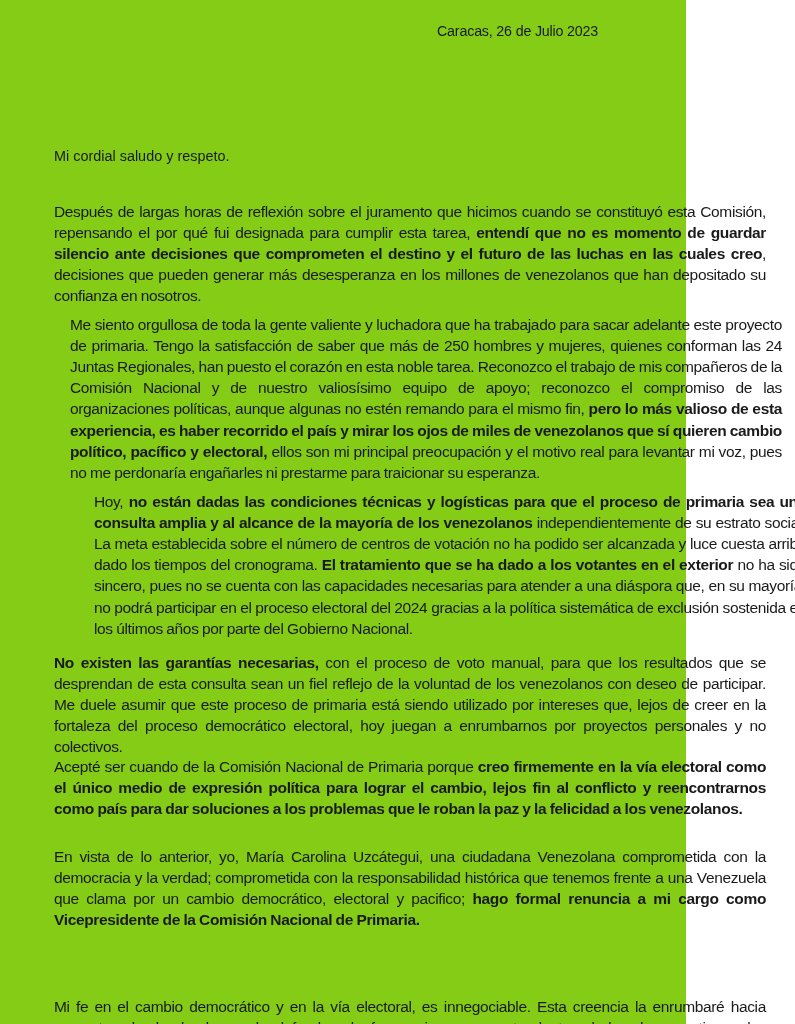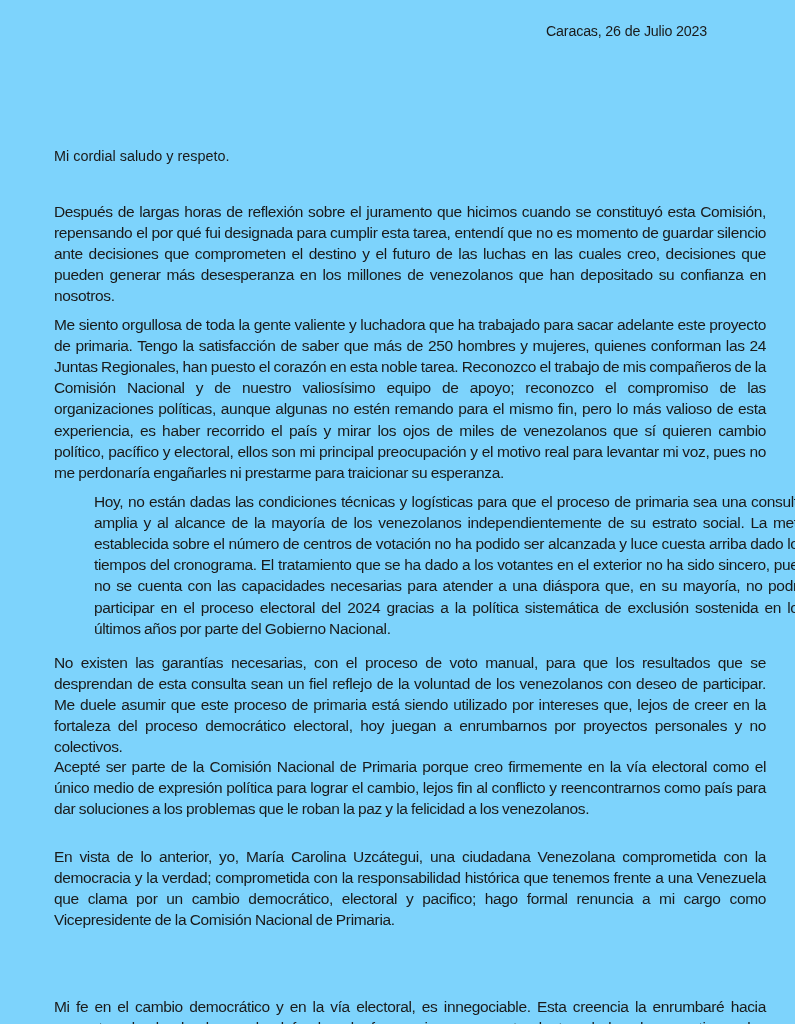--- a/index.html
+++ b/index.html
@@ -11,23 +11,23 @@
       width: 795px;
       height: 1024px;
       overflow: hidden;
       position: relative;
       font-family: "Liberation Sans", sans-serif;
       color: #1a1a1a;
     }
     .page {
       position: absolute;
       left: 0; top: 0;
-      width: 795px;
+      width: 686px;
       height: 1024px;
-      background: #7dd3fc;
+      background: #84cc16;
     }
     .date {
       position: absolute;
       top: 22px;
       right: 88px;
       font-size: 15.5px;
       letter-spacing: -0.2px;
       transform: scaleX(0.92);
       transform-origin: right center;
     }
@@ -54,38 +54,38 @@
     .para {
       position: absolute;
       left: 54px;
       width: 712px;
       font-size: 15.5px;
       line-height: 21.2px;
       text-align: justify;
       letter-spacing: -0.35px;
       word-spacing: -0.5px;
     }
-    .para b { font-weight: normal; }
+    .para b { font-weight: bold; }
     #p1 { top: 185px; }
-    #p2 { top: 298px; }
+    #p2 { top: 298px; margin-left: 16px; }
     #p3 { top: 475px; margin-left: 40px; }
     #p4 { top: 636px; }
     #p5 { top: 740px; }
     #p6 { top: 830px; }
     #p7 { top: 972px; margin-top: 24px; }
   </style>
 </head>
 <body>
 
 <div class="page">
   <div class="date">Caracas, 26 de Julio 2023</div>
 
 
   <div class="letter greeting">Mi cordial saludo y respeto.</div>
 
   <p class="para" id="p1"><span>Después de largas horas de reflexión sobre el juramento que hicimos cuando se constituyó esta Comisión, repensando el por qué fui designada para cumplir esta tarea, </span><b>entendí que no es momento de guardar silencio ante decisiones que comprometen el destino y el futuro de las luchas en las cuales creo</b><span>, decisiones que pueden generar más desesperanza en los millones de venezolanos que han depositado su confianza en nosotros.</span></p>
   <p class="para" id="p2"><span>Me siento orgullosa de toda la gente valiente y luchadora que ha trabajado para sacar adelante este proyecto de primaria. Tengo la satisfacción de saber que más de 250 hombres y mujeres, quienes conforman las 24 Juntas Regionales, han puesto el corazón en esta noble tarea. Reconozco el trabajo de mis compañeros de la Comisión Nacional y de nuestro valiosísimo equipo de apoyo; reconozco el compromiso de las organizaciones políticas, aunque algunas no estén remando para el mismo fin, </span><b>pero lo más valioso de esta experiencia, es haber recorrido el país y mirar los ojos de miles de venezolanos que sí quieren cambio político, pacífico y electoral,</b><span> ellos son mi principal preocupación y el motivo real para levantar mi voz, pues no me perdonaría engañarles ni prestarme para traicionar su esperanza.</span></p>
   <p class="para" id="p3"><span>Hoy, </span><b>no están dadas las condiciones técnicas y logísticas para que el proceso de primaria sea una consulta amplia y al alcance de la mayoría de los venezolanos</b><span> independientemente de su estrato social. La meta establecida sobre el número de centros de votación no ha podido ser alcanzada y luce cuesta arriba dado los tiempos del cronograma. </span><b>El tratamiento que se ha dado a los votantes en el exterior</b><span> no ha sido sincero, pues no se cuenta con las capacidades necesarias para atender a una diáspora que, en su mayoría, no podrá participar en el proceso electoral del 2024 gracias a la política sistemática de exclusión sostenida en los últimos años por parte del Gobierno Nacional.</span></p>
   <p class="para" id="p4"><b>No existen las garantías necesarias,</b><span> con el proceso de voto manual, para que los resultados que se desprendan de esta consulta sean un fiel reflejo de la voluntad de los venezolanos con deseo de participar. Me duele asumir que este proceso de primaria está siendo utilizado por intereses que, lejos de creer en la fortaleza del proceso democrático electoral, hoy juegan a enrumbarnos por proyectos personales y no colectivos.</span></p>
-  <p class="para" id="p5"><span>Acepté ser parte de la Comisión Nacional de Primaria porque </span><b>creo firmemente en la vía electoral como el único medio de expresión política para lograr el cambio, lejos fin al conflicto y reencontrarnos como país para dar soluciones a los problemas que le roban la paz y la felicidad a los venezolanos.</b></p>
+  <p class="para" id="p5"><span>Acepté ser cuando de la Comisión Nacional de Primaria porque </span><b>creo firmemente en la vía electoral como el único medio de expresión política para lograr el cambio, lejos fin al conflicto y reencontrarnos como país para dar soluciones a los problemas que le roban la paz y la felicidad a los venezolanos.</b></p>
   <p class="para" id="p6"><span>En vista de lo anterior, yo, María Carolina Uzcátegui, una ciudadana Venezolana comprometida con la democracia y la verdad; comprometida con la responsabilidad histórica que tenemos frente a una Venezuela que clama por un cambio democrático, electoral y pacifico; </span><b>hago formal renuncia a mi cargo como Vicepresidente de la Comisión Nacional de Primaria.</b></p>
   <p class="para" id="p7"><span>Mi fe en el cambio democrático y en la vía electoral, es innegociable. Esta creencia la enrumbaré hacia proyectos desde donde pueda defender, de forma sincera y contundente, el derecho que tienen las venezolanas y los venezolanos de cambiar su destino para mejor.</span></p>
 </div>
 
 </body></html>

